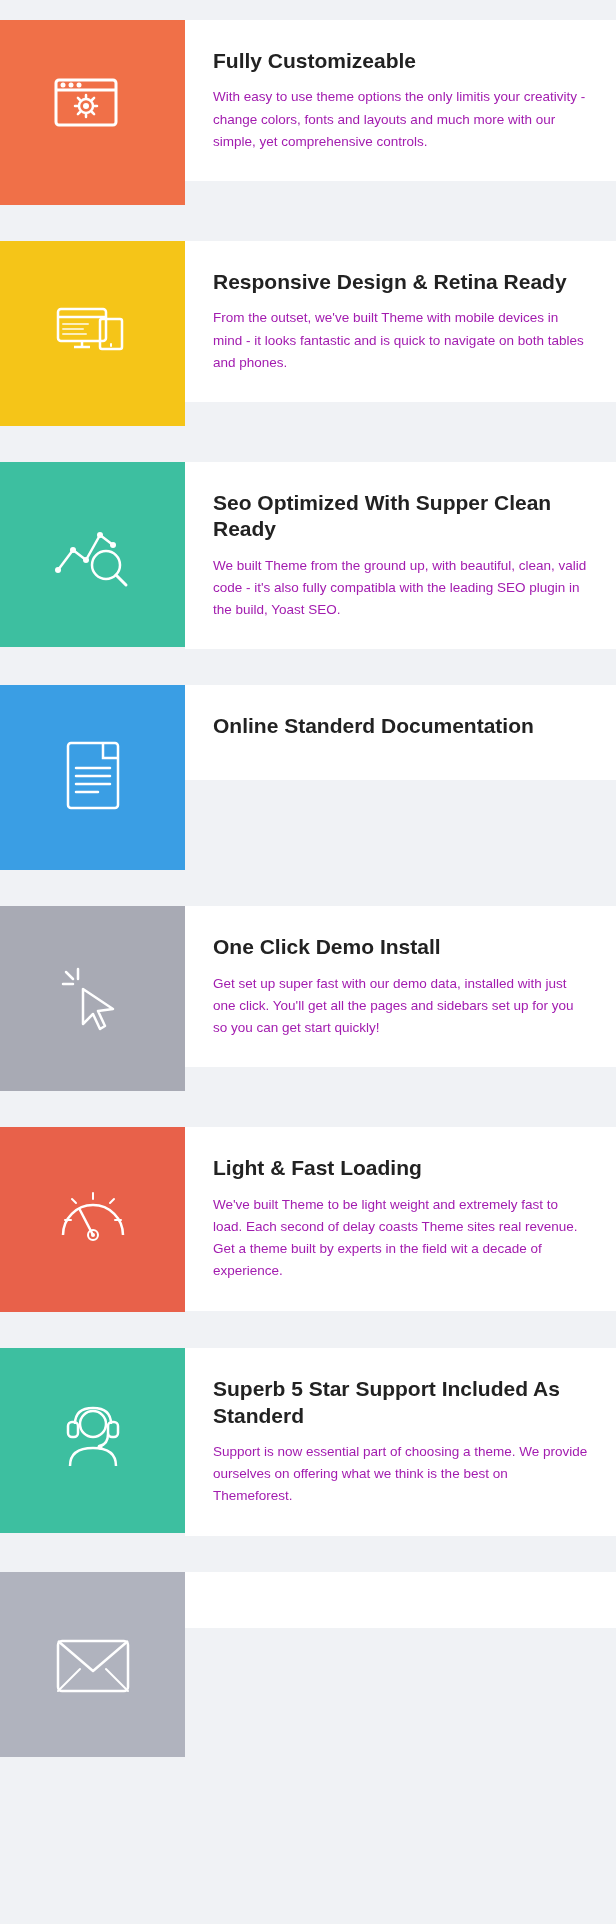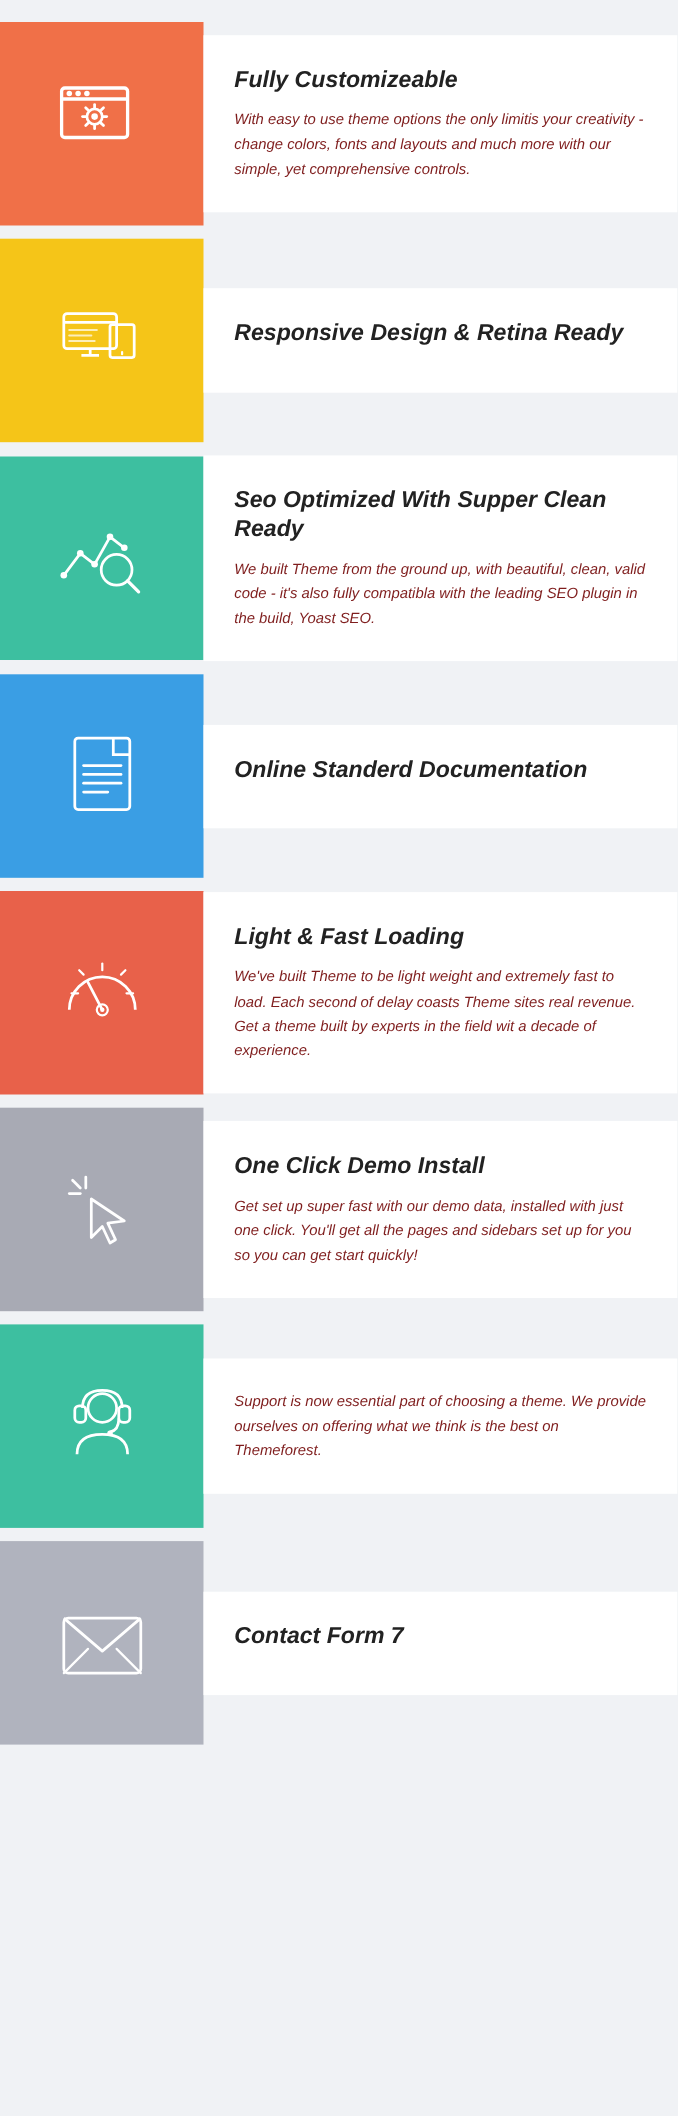--- a/index.html
+++ b/index.html
@@ -7,23 +7,22 @@
       background: #f0f2f5;
       font-family: 'Segoe UI', Arial, sans-serif;
       width: 616px;
     }
     .features-list {
       padding: 20px 0;
     }
     .feature-item {
       display: flex;
       flex-direction: row;
-      align-items: center;
-      margin-bottom: 12px;
-      font-style: italic;
+      align-items: flex-start;
+      margin-bottom: 36px;
     }
     .feature-icon-box {
       width: 185px;
       min-height: 185px;
       flex-shrink: 0;
       display: flex;
       align-items: center;
       justify-content: center;
     }
     .feature-icon-box svg {
@@ -40,21 +39,21 @@
     }
     .feature-title {
       font-size: 21px;
       font-weight: 700;
       color: #222;
       margin-bottom: 12px;
       line-height: 1.25;
     }
     .feature-desc {
       font-size: 13.5px;
-      color: #7f1d1d;
+      color: #a21caf;
       line-height: 1.65;
     }
     .bg-orange { background-color: #f07048; }
     .bg-yellow { background-color: #f5c518; }
     .bg-teal   { background-color: #3dbfa0; }
     .bg-blue   { background-color: #3a9ee4; }
     .bg-gray   { background-color: #a8aab4; }
     .bg-red    { background-color: #e8614a; }
     .bg-green  { background-color: #3dbfa0; }
     .bg-lgray  { background-color: #b0b3be; }
@@ -104,20 +103,21 @@
         <rect x="52" y="30" width="22" height="30" rx="2" stroke="white" stroke-width="2.5" fill="none"></rect>
         <line x1="63" y1="55" x2="63" y2="57" stroke="white" stroke-width="2" stroke-linecap="round"></line>
 
         <line x1="15" y1="35" x2="40" y2="35" stroke="white" stroke-width="2" stroke-linecap="round" opacity="0.7"></line>
         <line x1="15" y1="40" x2="35" y2="40" stroke="white" stroke-width="2" stroke-linecap="round" opacity="0.7"></line>
         <line x1="15" y1="45" x2="38" y2="45" stroke="white" stroke-width="2" stroke-linecap="round" opacity="0.7"></line>
       </svg>
     </div>
     <div class="feature-content">
       <div class="feature-title">Responsive Design &amp; Retina Ready</div>
+      <div class="feature-desc">From the outset, we've built Theme with mobile devices in mind - it looks fantastic and is quick to navigate on both tables and phones.</div>
     </div>
   </div>
 
   <div class="feature-item">
     <div class="feature-icon-box bg-teal">
       <svg viewBox="0 0 90 90" fill="none" xmlns="http://www.w3.org/2000/svg">
 
         <polyline points="10,60 25,40 38,50 52,25 65,35" stroke="white" stroke-width="2.5" fill="none" stroke-linejoin="round"></polyline>
         <circle cx="10" cy="60" r="3" fill="white"></circle>
         <circle cx="25" cy="40" r="3" fill="white"></circle>
@@ -148,20 +148,37 @@
         <line x1="28" y1="51" x2="62" y2="51" stroke="white" stroke-width="2.5" stroke-linecap="round"></line>
         <line x1="28" y1="59" x2="50" y2="59" stroke="white" stroke-width="2.5" stroke-linecap="round"></line>
       </svg>
     </div>
     <div class="feature-content">
       <div class="feature-title">Online Standerd Documentation</div>
     </div>
   </div>
 
   <div class="feature-item">
+    <div class="feature-icon-box bg-gray">
+      <svg viewBox="0 0 90 90" fill="none" xmlns="http://www.w3.org/2000/svg">
+
+        <line x1="30" y1="15" x2="30" y2="25" stroke="white" stroke-width="2.5" stroke-linecap="round"></line>
+        <line x1="15" y1="30" x2="25" y2="30" stroke="white" stroke-width="2.5" stroke-linecap="round"></line>
+        <line x1="18" y1="18" x2="25" y2="25" stroke="white" stroke-width="2.5" stroke-linecap="round"></line>
+
+        <polygon points="35,35 35,70 45,60 52,75 57,72 50,57 65,55" stroke="white" stroke-width="2.5" fill="none" stroke-linejoin="round"></polygon>
+      </svg>
+    </div>
+    <div class="feature-content">
+      <div class="feature-title">One Click Demo Install</div>
+      <div class="feature-desc">Get set up super fast with our demo data, installed with just one click. You'll get all the pages and sidebars set up for you so you can get start quickly!</div>
+    </div>
+  </div>
+
+  <div class="feature-item">
     <div class="feature-icon-box bg-red">
       <svg viewBox="0 0 90 90" fill="none" xmlns="http://www.w3.org/2000/svg">
 
         <path d="M15 60 A30 30 0 1 1 75 60" stroke="white" stroke-width="2.5" fill="none"></path>
 
         <line x1="45" y1="18" x2="45" y2="24" stroke="white" stroke-width="2" stroke-linecap="round"></line>
         <line x1="17" y1="45" x2="23" y2="45" stroke="white" stroke-width="2" stroke-linecap="round"></line>
         <line x1="73" y1="45" x2="67" y2="45" stroke="white" stroke-width="2" stroke-linecap="round"></line>
         <line x1="24" y1="24" x2="28" y2="28" stroke="white" stroke-width="2" stroke-linecap="round"></line>
         <line x1="66" y1="24" x2="62" y2="28" stroke="white" stroke-width="2" stroke-linecap="round"></line>
@@ -173,68 +190,51 @@
         <circle cx="45" cy="60" r="2" fill="white"></circle>
       </svg>
     </div>
     <div class="feature-content">
       <div class="feature-title">Light &amp; Fast Loading</div>
       <div class="feature-desc">We've built Theme to be light weight and extremely fast to load. Each second of delay coasts Theme sites real revenue. Get a theme built by experts in the field wit a decade of experience.</div>
     </div>
   </div>
 
   <div class="feature-item">
-    <div class="feature-icon-box bg-gray">
-      <svg viewBox="0 0 90 90" fill="none" xmlns="http://www.w3.org/2000/svg">
-
-        <line x1="30" y1="15" x2="30" y2="25" stroke="white" stroke-width="2.5" stroke-linecap="round"></line>
-        <line x1="15" y1="30" x2="25" y2="30" stroke="white" stroke-width="2.5" stroke-linecap="round"></line>
-        <line x1="18" y1="18" x2="25" y2="25" stroke="white" stroke-width="2.5" stroke-linecap="round"></line>
-
-        <polygon points="35,35 35,70 45,60 52,75 57,72 50,57 65,55" stroke="white" stroke-width="2.5" fill="none" stroke-linejoin="round"></polygon>
-      </svg>
-    </div>
-    <div class="feature-content">
-      <div class="feature-title">One Click Demo Install</div>
-      <div class="feature-desc">Get set up super fast with our demo data, installed with just one click. You'll get all the pages and sidebars set up for you so you can get start quickly!</div>
-    </div>
-  </div>
-
-  <div class="feature-item">
     <div class="feature-icon-box bg-green">
       <svg viewBox="0 0 90 90" fill="none" xmlns="http://www.w3.org/2000/svg">
 
         <circle cx="45" cy="28" r="13" stroke="white" stroke-width="2.5" fill="none"></circle>
 
         <path d="M22 70 Q22 52 45 52 Q68 52 68 70" stroke="white" stroke-width="2.5" fill="none"></path>
 
         <path d="M27 28 Q27 12 45 12 Q63 12 63 28" stroke="white" stroke-width="2.5" fill="none"></path>
 
         <rect x="20" y="26" width="10" height="15" rx="4" stroke="white" stroke-width="2.5" fill="none"></rect>
 
         <rect x="60" y="26" width="10" height="15" rx="4" stroke="white" stroke-width="2.5" fill="none"></rect>
 
         <path d="M60 38 Q60 48 52 50" stroke="white" stroke-width="2.5" fill="none" stroke-linecap="round"></path>
         <circle cx="52" cy="51" r="2.5" fill="white"></circle>
       </svg>
     </div>
     <div class="feature-content">
+      <div class="feature-title">Superb 5 Star Support Included As Standerd</div>
       <div class="feature-desc">Support is now essential part of choosing a theme. We provide ourselves on offering what we think is the best on Themeforest.</div>
     </div>
   </div>
 
   <div class="feature-item">
     <div class="feature-icon-box bg-lgray">
       <svg viewBox="0 0 90 90" fill="none" xmlns="http://www.w3.org/2000/svg">
 
         <rect x="10" y="22" width="70" height="50" rx="4" stroke="white" stroke-width="2.5" fill="none"></rect>
 
         <polyline points="10,22 45,52 80,22" stroke="white" stroke-width="2.5" fill="none" stroke-linejoin="round"></polyline>
 
         <line x1="10" y1="72" x2="32" y2="50" stroke="white" stroke-width="2" stroke-linecap="round"></line>
         <line x1="80" y1="72" x2="58" y2="50" stroke="white" stroke-width="2" stroke-linecap="round"></line>
       </svg>
     </div>
     <div class="feature-content">
-      <div class="feature-title">Contact Form 7</div>
     </div>
   </div>
 </div>
 
 </body></html>

